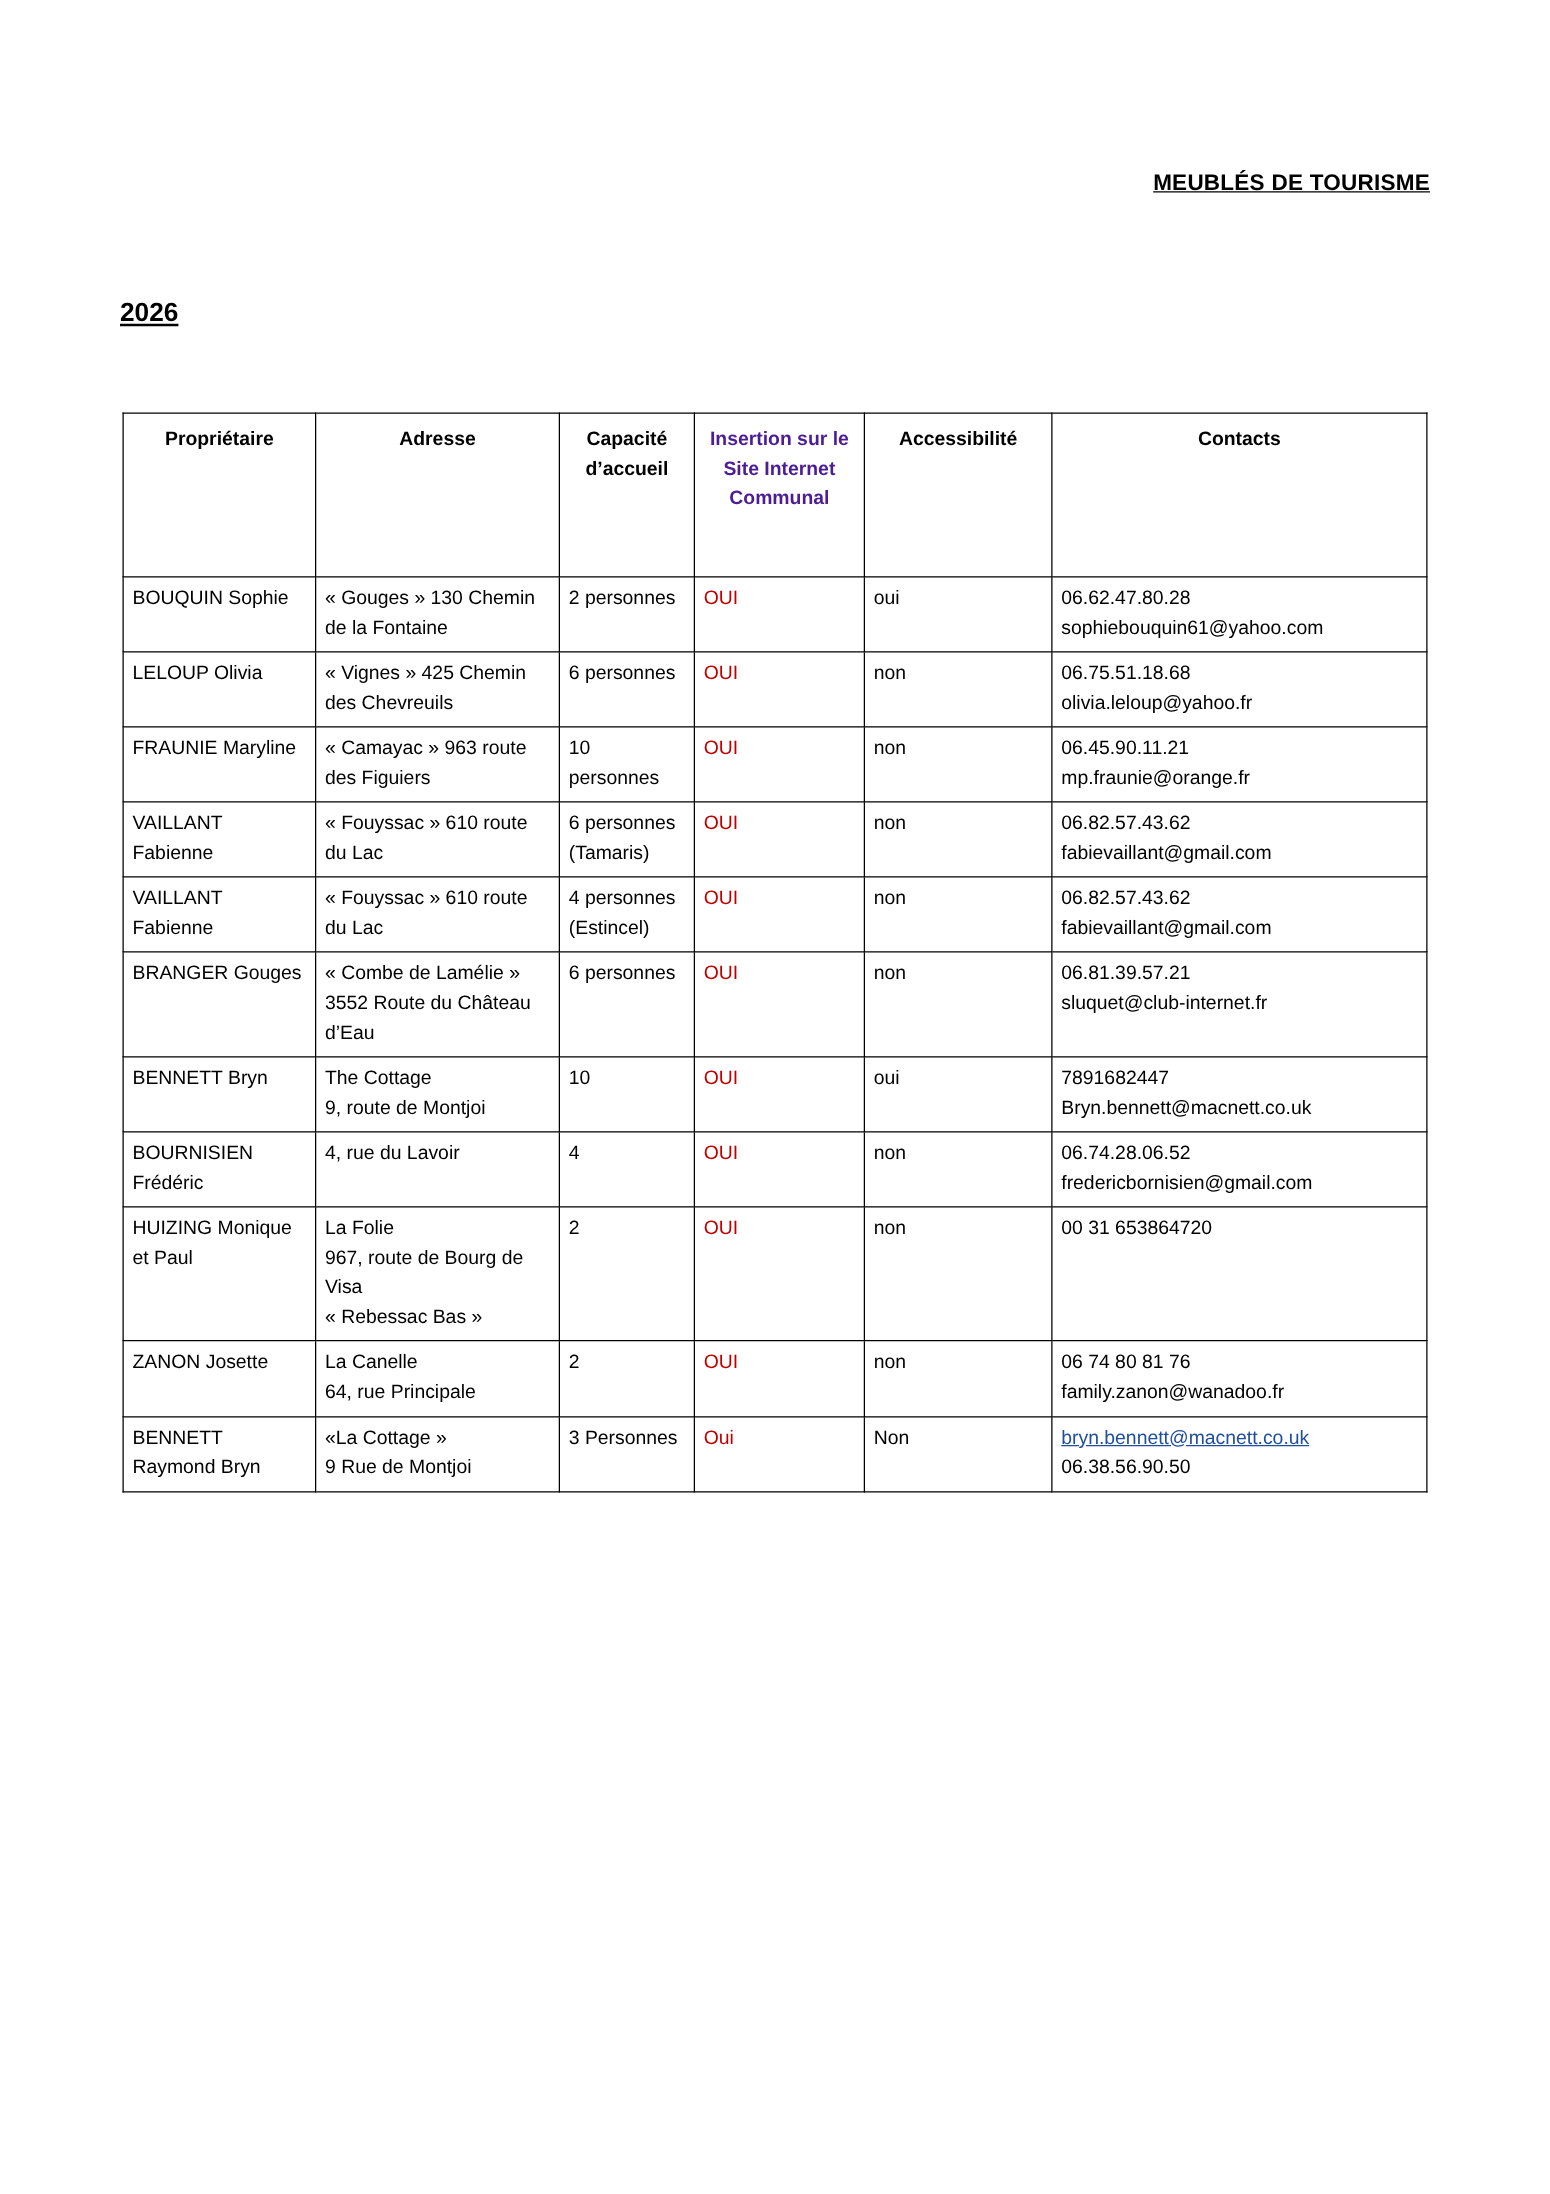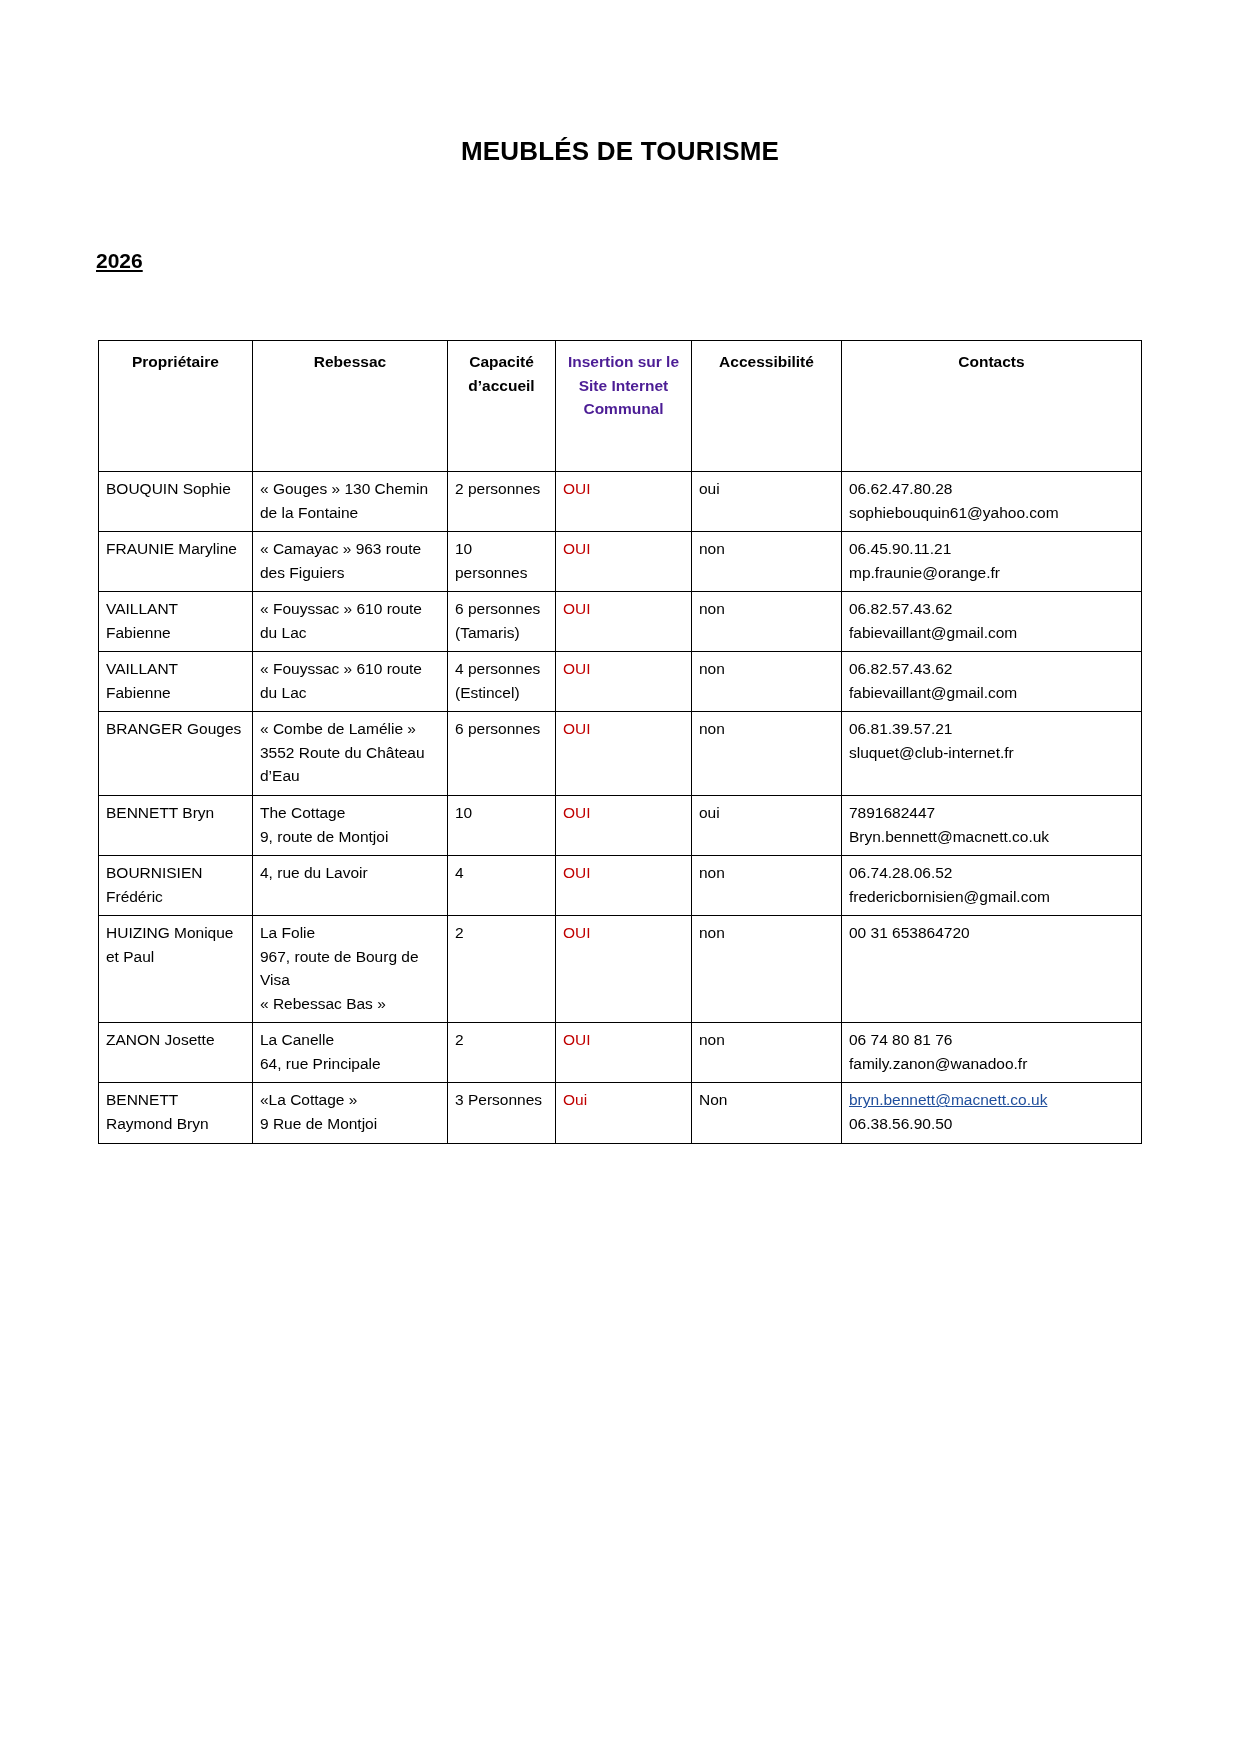--- a/index.html
+++ b/index.html
@@ -15,23 +15,24 @@
     position: relative;
     overflow: hidden;
   }
   .page {
     width: 1240px;
     height: 1755px;
     box-sizing: border-box;
     padding: 120px 96px 60px 96px;
   }
   .doc-title {
-    text-align: center;
-    font-size: 26px;
+    text-align: right;
+    font-size: 18px;
     font-weight: bold;
+    text-decoration: underline;
     letter-spacing: 0.2px;
     margin: 16px 0 0 0;
   }
   .doc-year {
     font-size: 21px;
     font-weight: bold;
     text-decoration: underline;
     margin: 82px 0 0 0;
   }
   table.meubles {
@@ -83,21 +84,21 @@
 
 <div class="page">
 
   <h1 class="doc-title">MEUBLÉS DE TOURISME</h1>
   <h2 class="doc-year">2026</h2>
 
   <table class="meubles">
     <thead>
       <tr class="hdr-row">
         <th class="col-prop">Propriétaire</th>
-        <th class="col-adr">Rebessac</th>
+        <th class="col-adr">Adresse</th>
         <th class="col-cap">Capacité d’accueil</th>
         <th class="col-ins accent">Insertion sur le Site Internet Communal</th>
         <th class="col-acc">Accessibilité</th>
         <th class="col-con">Contacts</th>
       </tr>
     </thead>
     <tbody>
         <tr>
           <td>
             <span class="line">BOUQUIN Sophie</span>
@@ -108,20 +109,35 @@
           <td>2 personnes</td>
           <td class="oui-cell">OUI</td>
           <td>oui</td>
           <td>
             <span class="line">06.62.47.80.28</span>
             <span class="line">sophiebouquin61@yahoo.com</span>
           </td>
         </tr>
         <tr>
           <td>
+            <span class="line">LELOUP Olivia</span>
+          </td>
+          <td>
+            <span class="line">« Vignes » 425 Chemin des Chevreuils</span>
+          </td>
+          <td>6 personnes</td>
+          <td class="oui-cell">OUI</td>
+          <td>non</td>
+          <td>
+            <span class="line">06.75.51.18.68</span>
+            <span class="line">olivia.leloup@yahoo.fr</span>
+          </td>
+        </tr>
+        <tr>
+          <td>
             <span class="line">FRAUNIE Maryline</span>
           </td>
           <td>
             <span class="line">« Camayac » 963 route des Figuiers</span>
           </td>
           <td>10 personnes</td>
           <td class="oui-cell">OUI</td>
           <td>non</td>
           <td>
             <span class="line">06.45.90.11.21</span>

